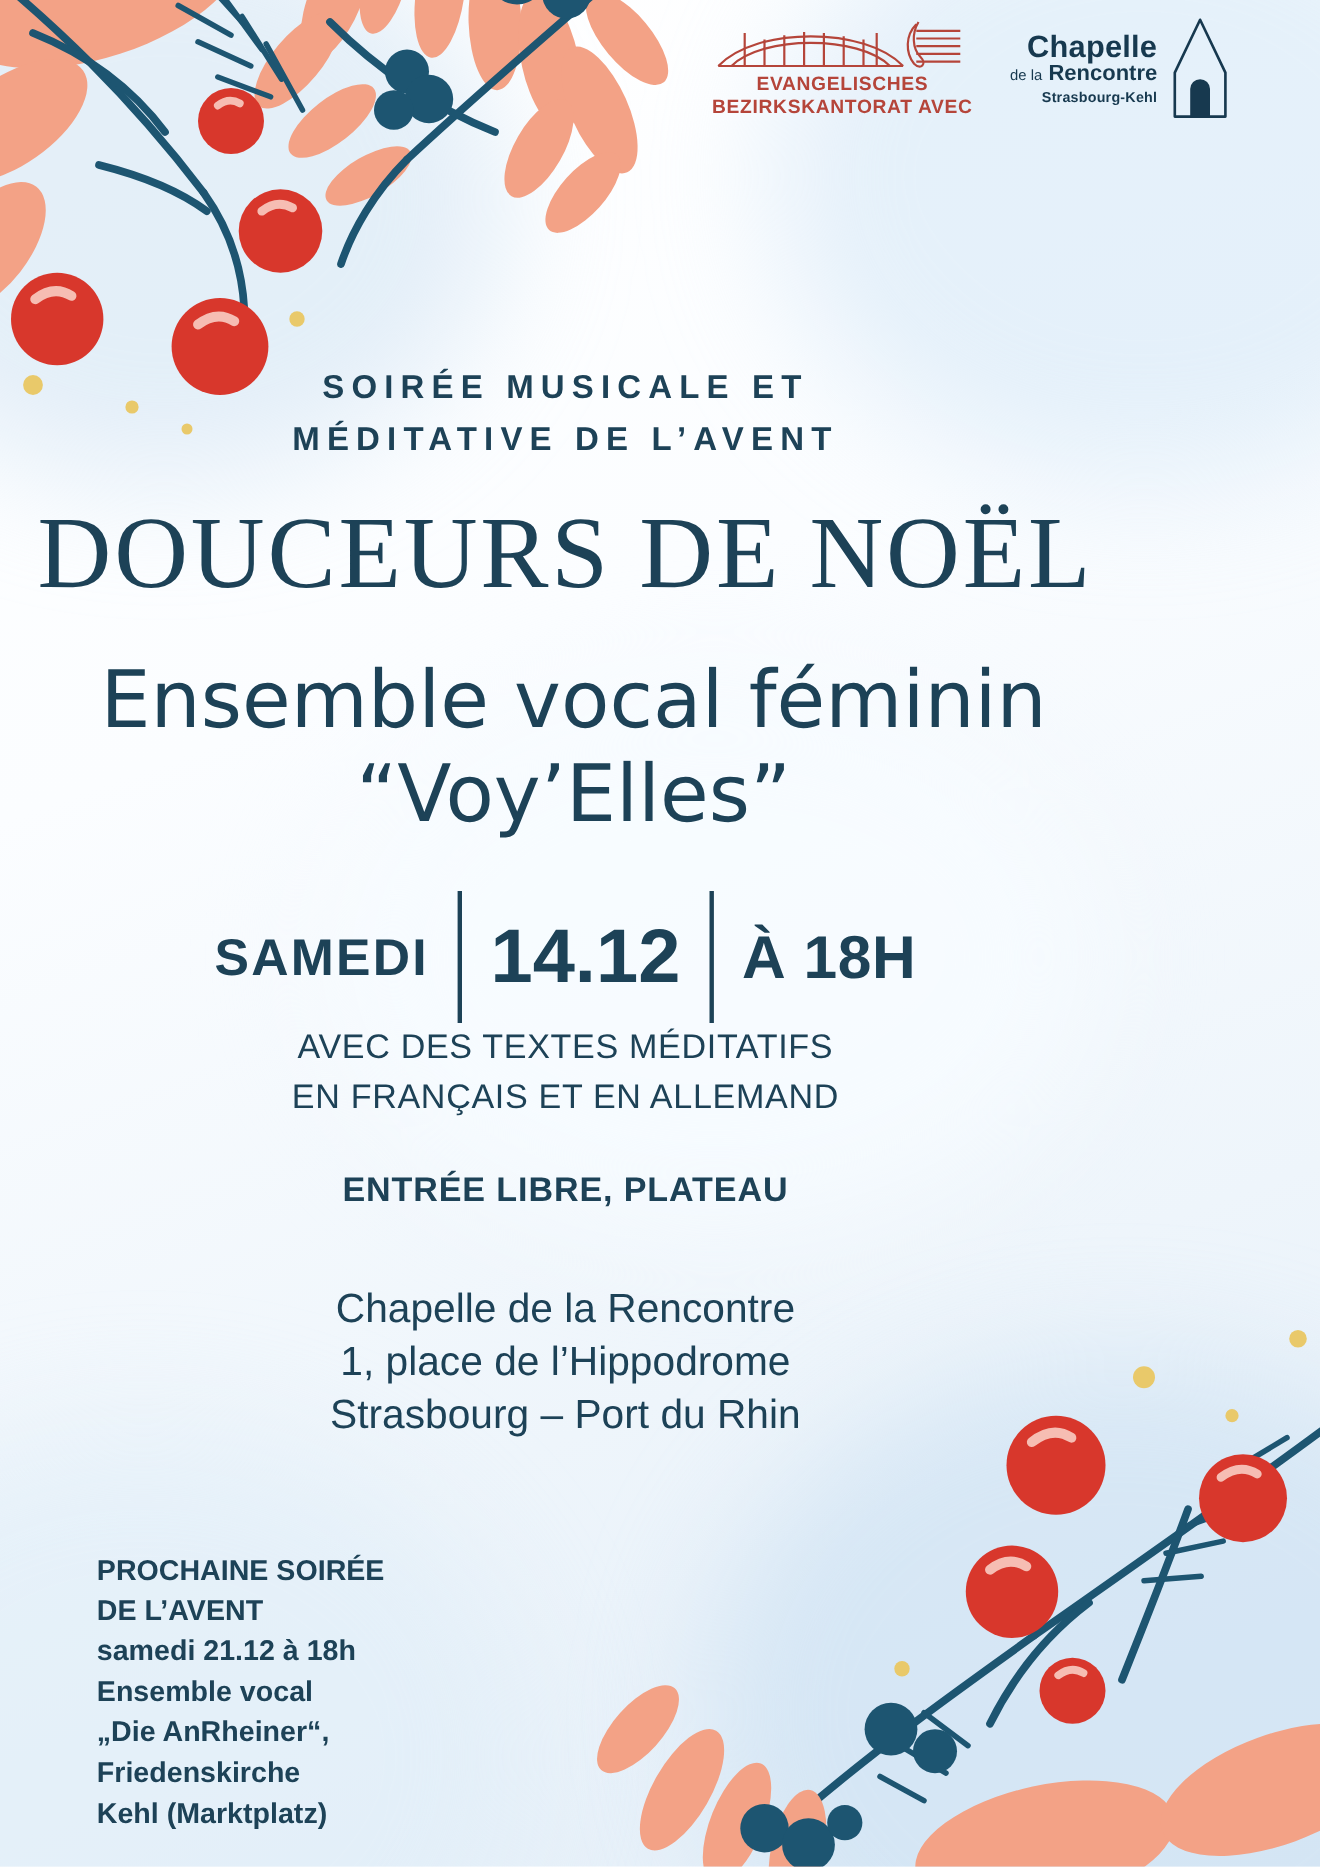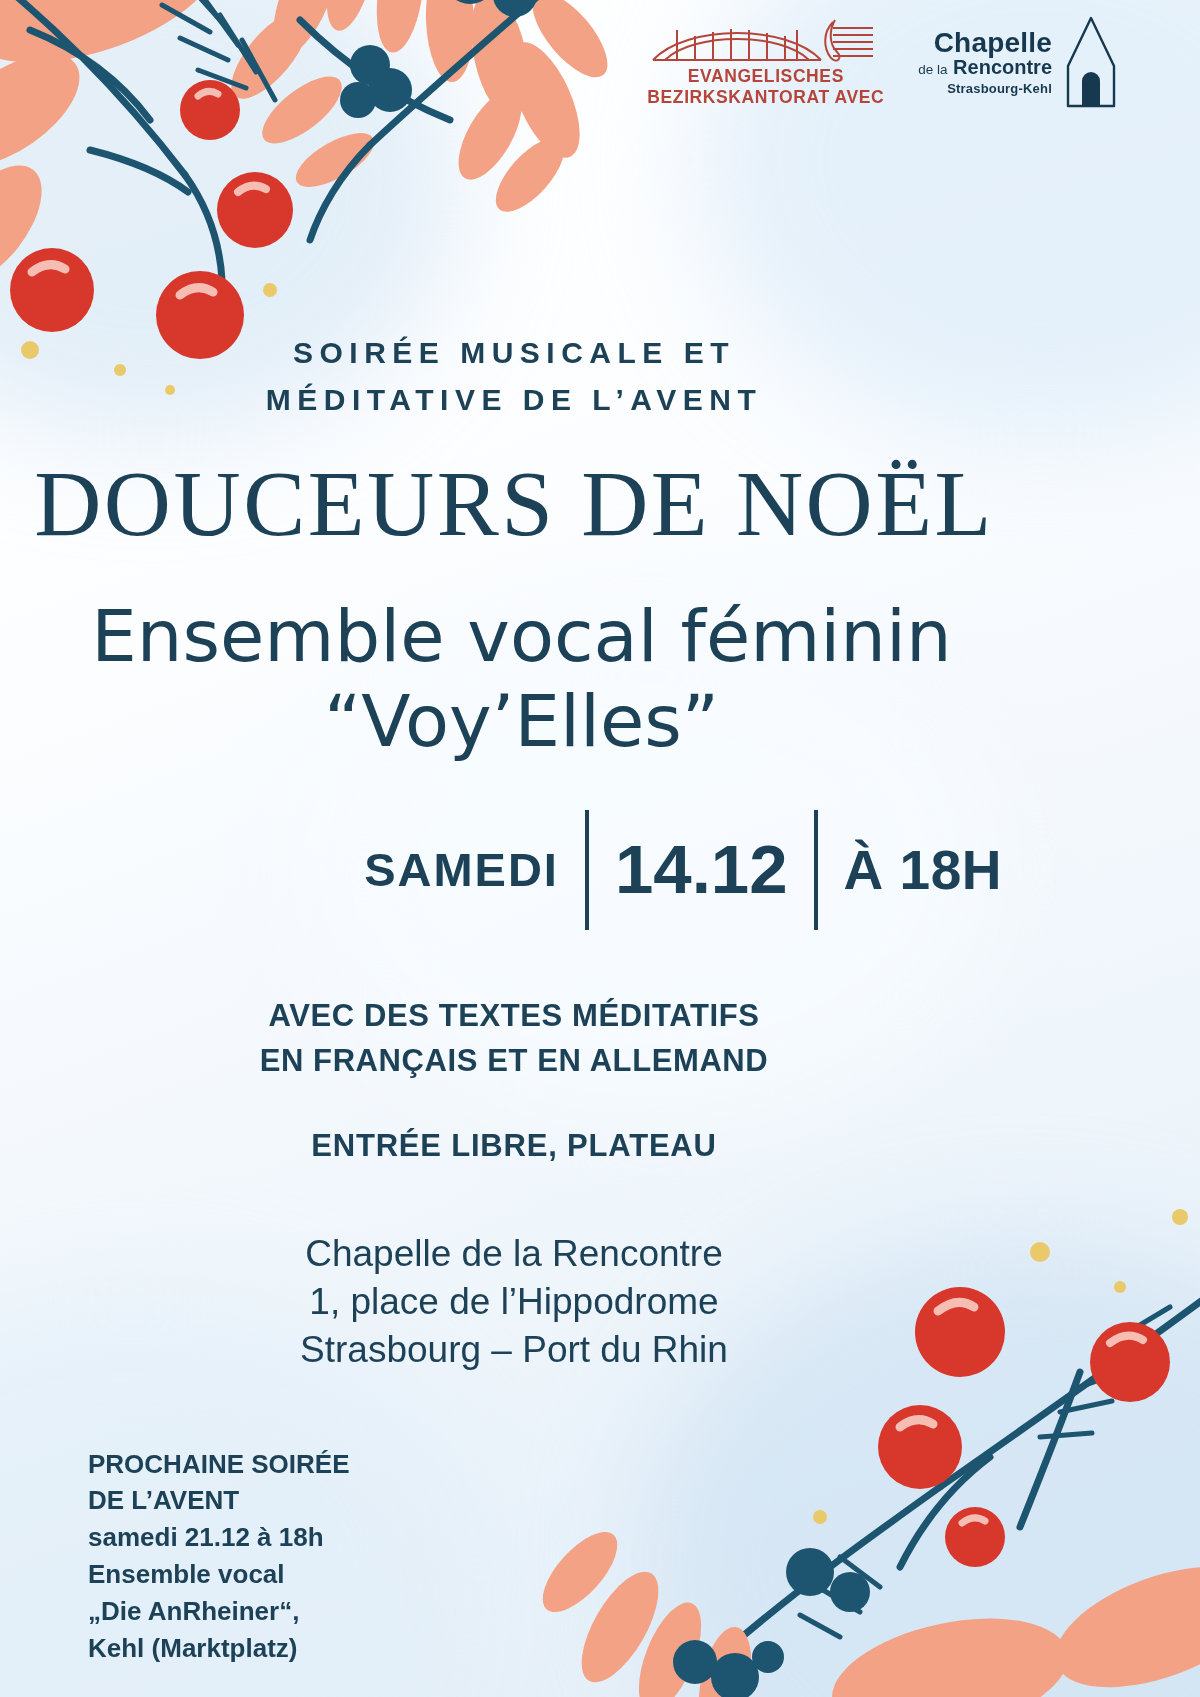--- a/index.html
+++ b/index.html
@@ -124,41 +124,40 @@
     line-height: 1.18;
     color: #1d4257;
     padding-left: 15px;
   }
   .subtitle .l2 { display: block; }
 
   .datebar {
     margin-top: 46px;
     display: flex;
     align-items: center;
-    justify-content: flex-end;
+    justify-content: center;
     gap: 0;
   }
   .datebar .seg {
     font-weight: 700;
     color: #1d4257;
     padding: 0 26px;
   }
   .datebar .day { font-size: 47px; letter-spacing: 2px; }
   .datebar .num { font-size: 69px; letter-spacing: 0px; }
   .datebar .time { font-size: 55px; letter-spacing: 0.5px; }
   .datebar .rule {
     width: 4px;
     height: 120px;
     background: #1d4257;
   }
 
   .meditatif {
-    margin-top: 64px;
     font-size: 31px;
-    font-weight: 700;
+    font-weight: 400;
     letter-spacing: 0.6px;
     line-height: 1.45;
     color: #1d4257;
   }
   .entree {
     margin-top: 44px;
     font-size: 31px;
     font-weight: 700;
     letter-spacing: 0.8px;
     color: #1d4257;
@@ -397,16 +396,17 @@
     </div>
 
   </div>
 
   <div class="next">
     <span class="hl">PROCHAINE SOIRÉE</span>
     <span class="hl">DE L’AVENT</span>
     <span class="hl">samedi 21.12 à 18h</span>
     <span class="hl">Ensemble vocal</span>
     <span class="hl">„Die AnRheiner“,</span>
+    <span class="hl">Friedenskirche</span>
     <span class="hl">Kehl (Marktplatz)</span>
   </div>
 
 </div>
 
 </body></html>

